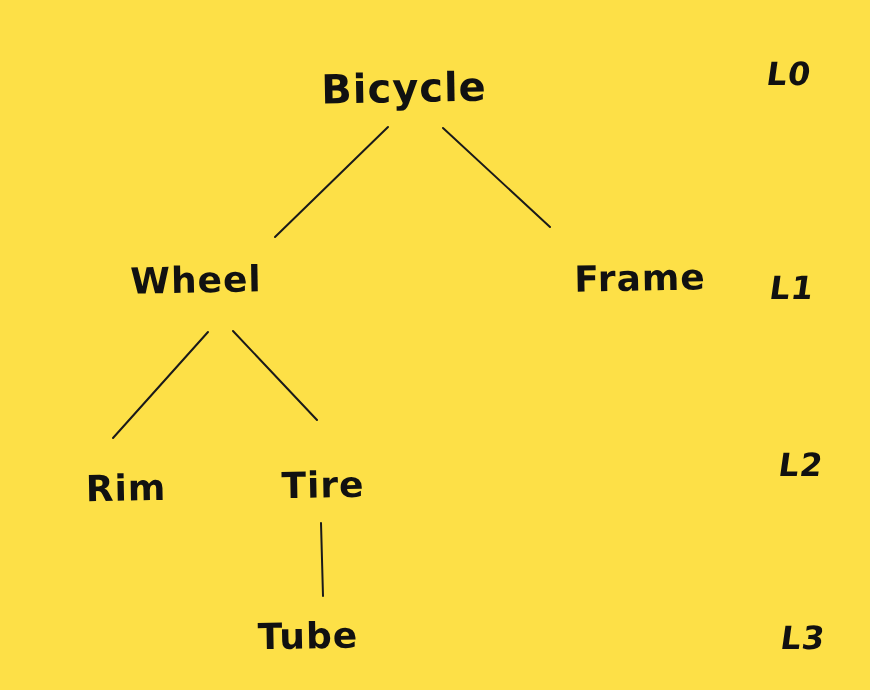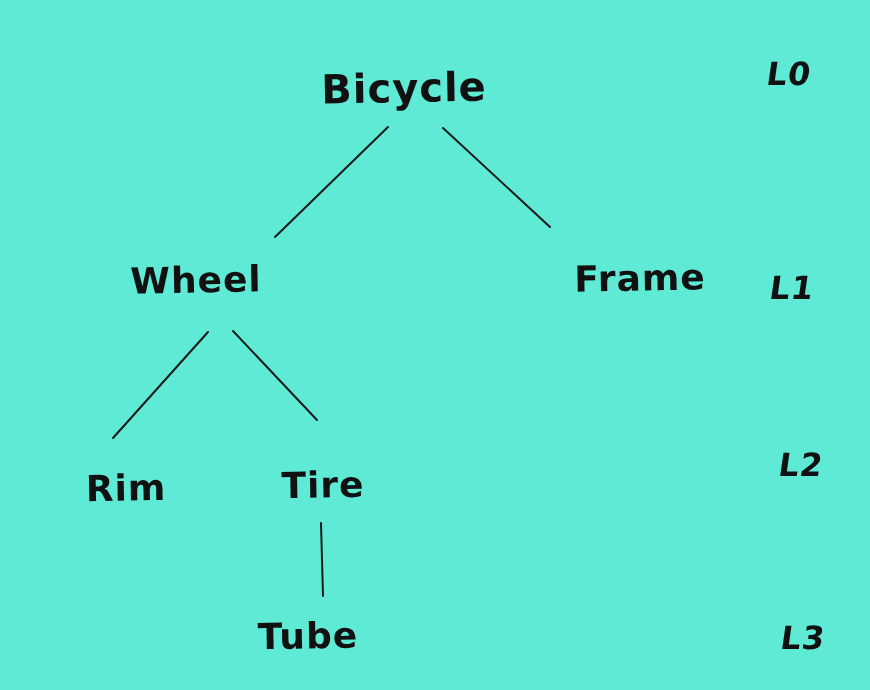--- a/index.html
+++ b/index.html
@@ -4,21 +4,21 @@
 <style>
   html, body {
     margin: 0;
     padding: 0;
     background: #ffffff;
   }
   .canvas {
     position: relative;
     width: 870px;
     height: 690px;
-    background: #5eead4;
+    background: #fde047;
     overflow: hidden;
     font-family: "DejaVu Sans", sans-serif;
   }
   .edges-layer {
     position: absolute;
     left: 0;
     top: 0;
     width: 870px;
     height: 690px;
   }

